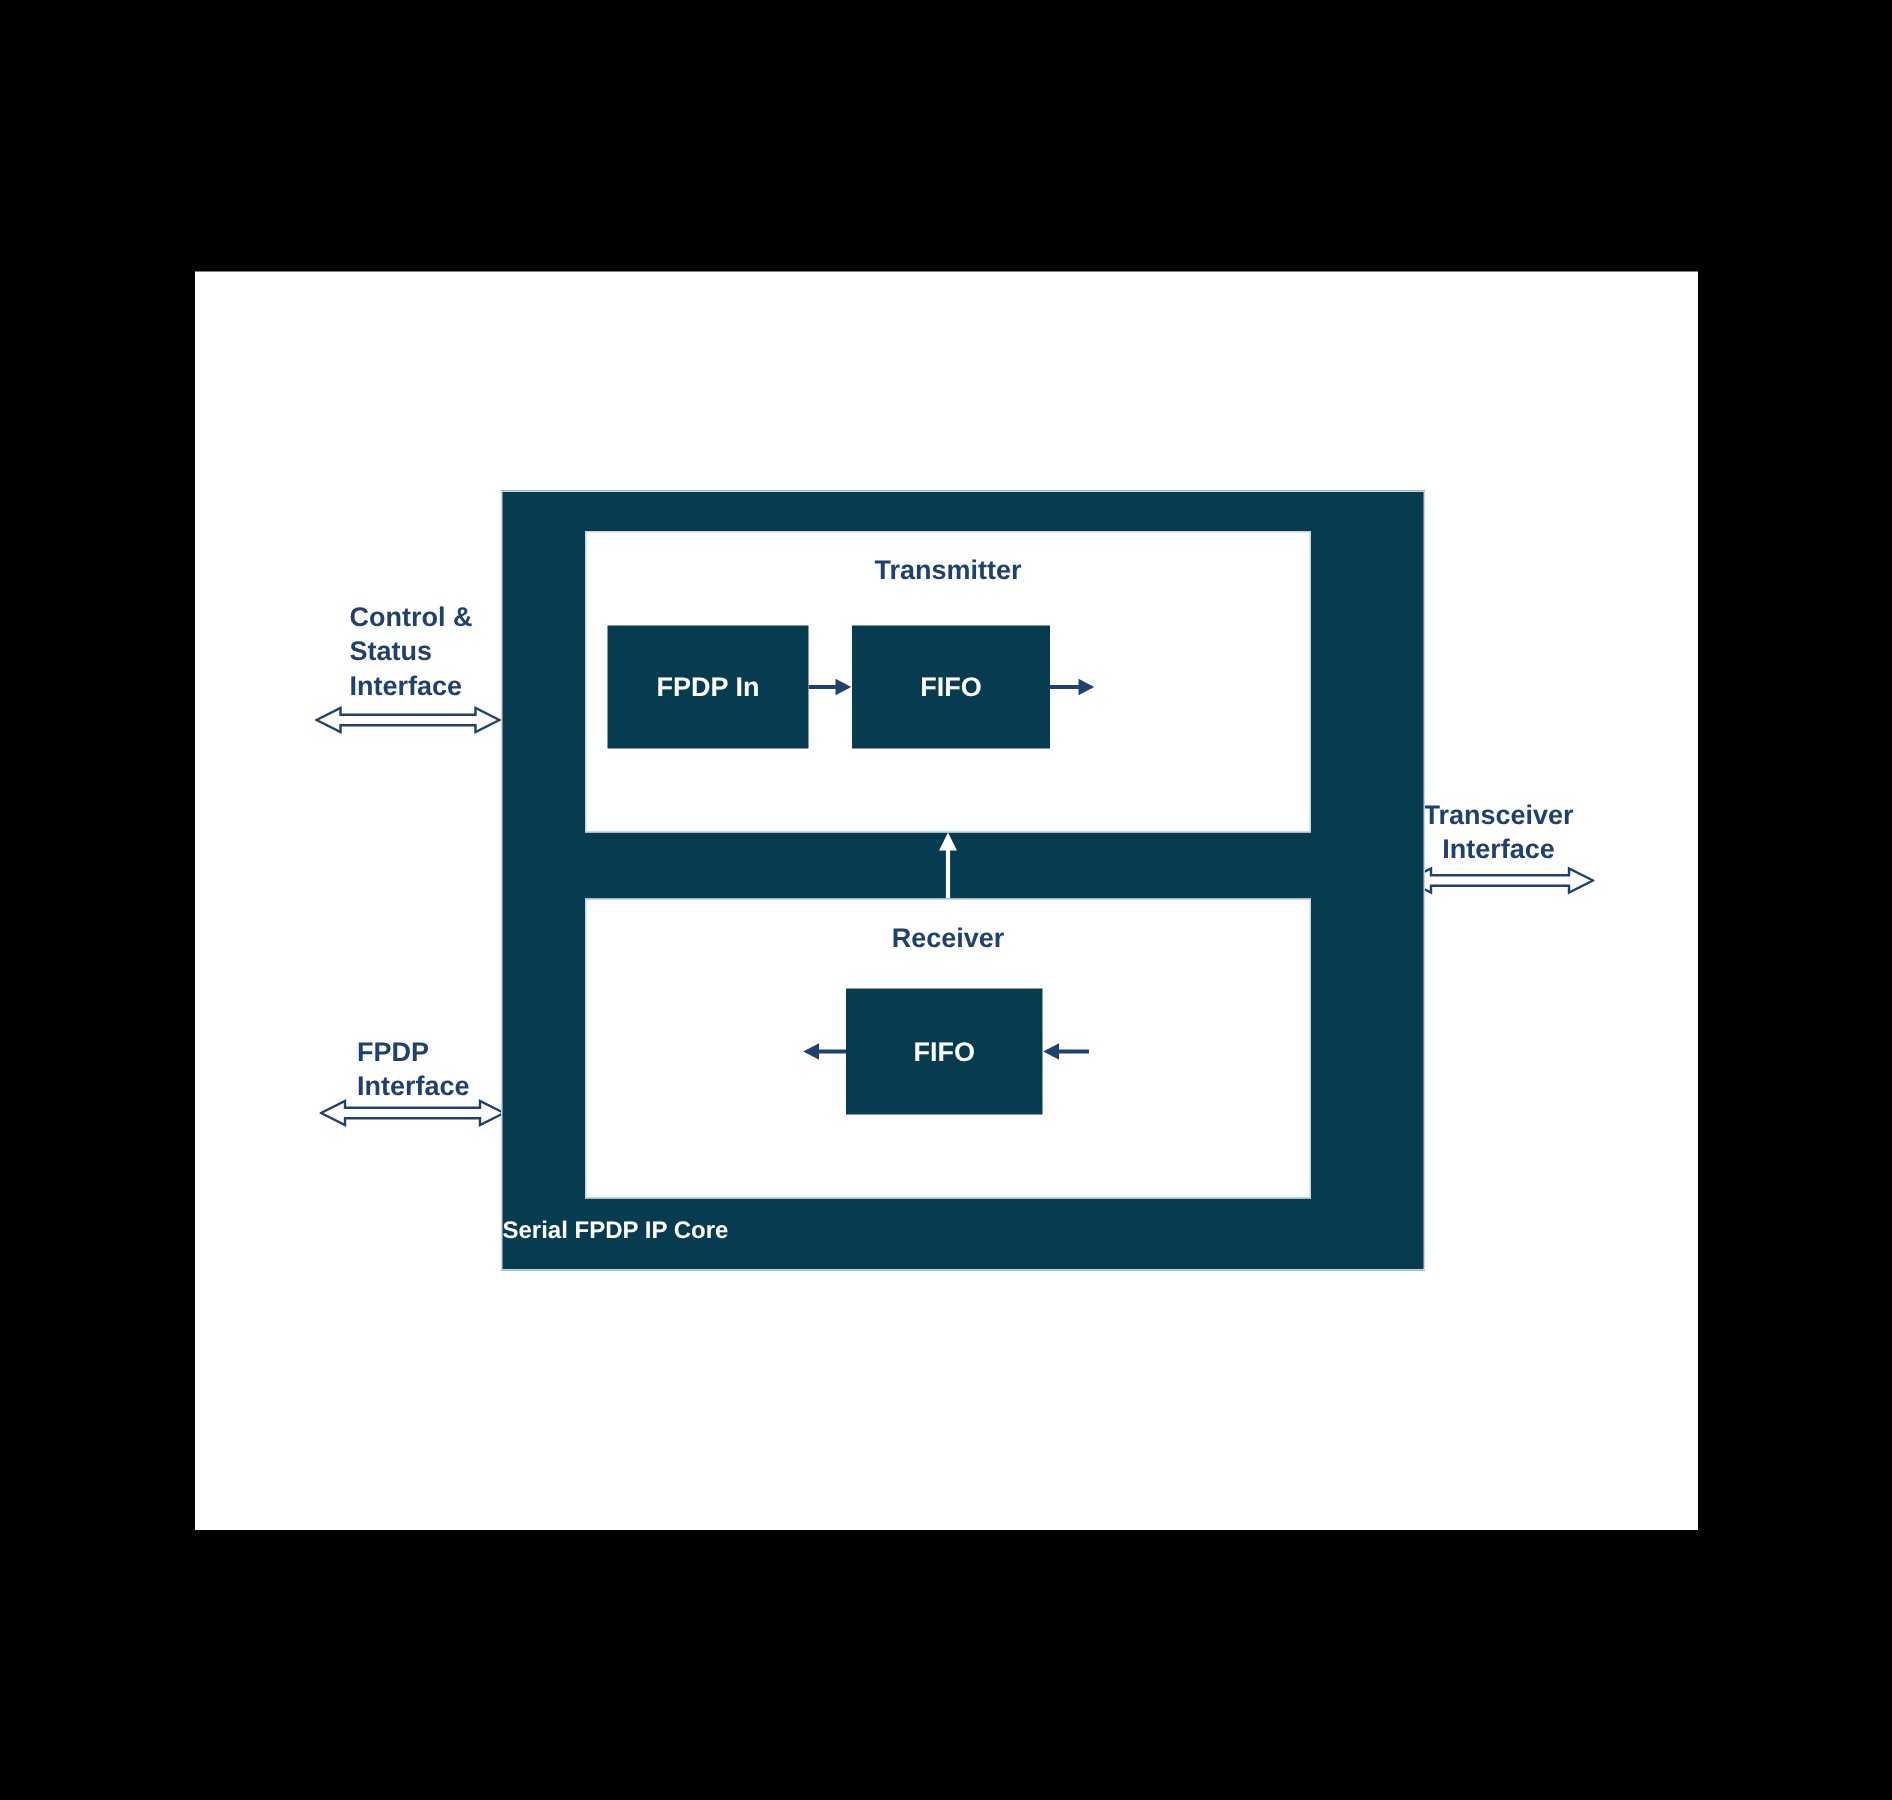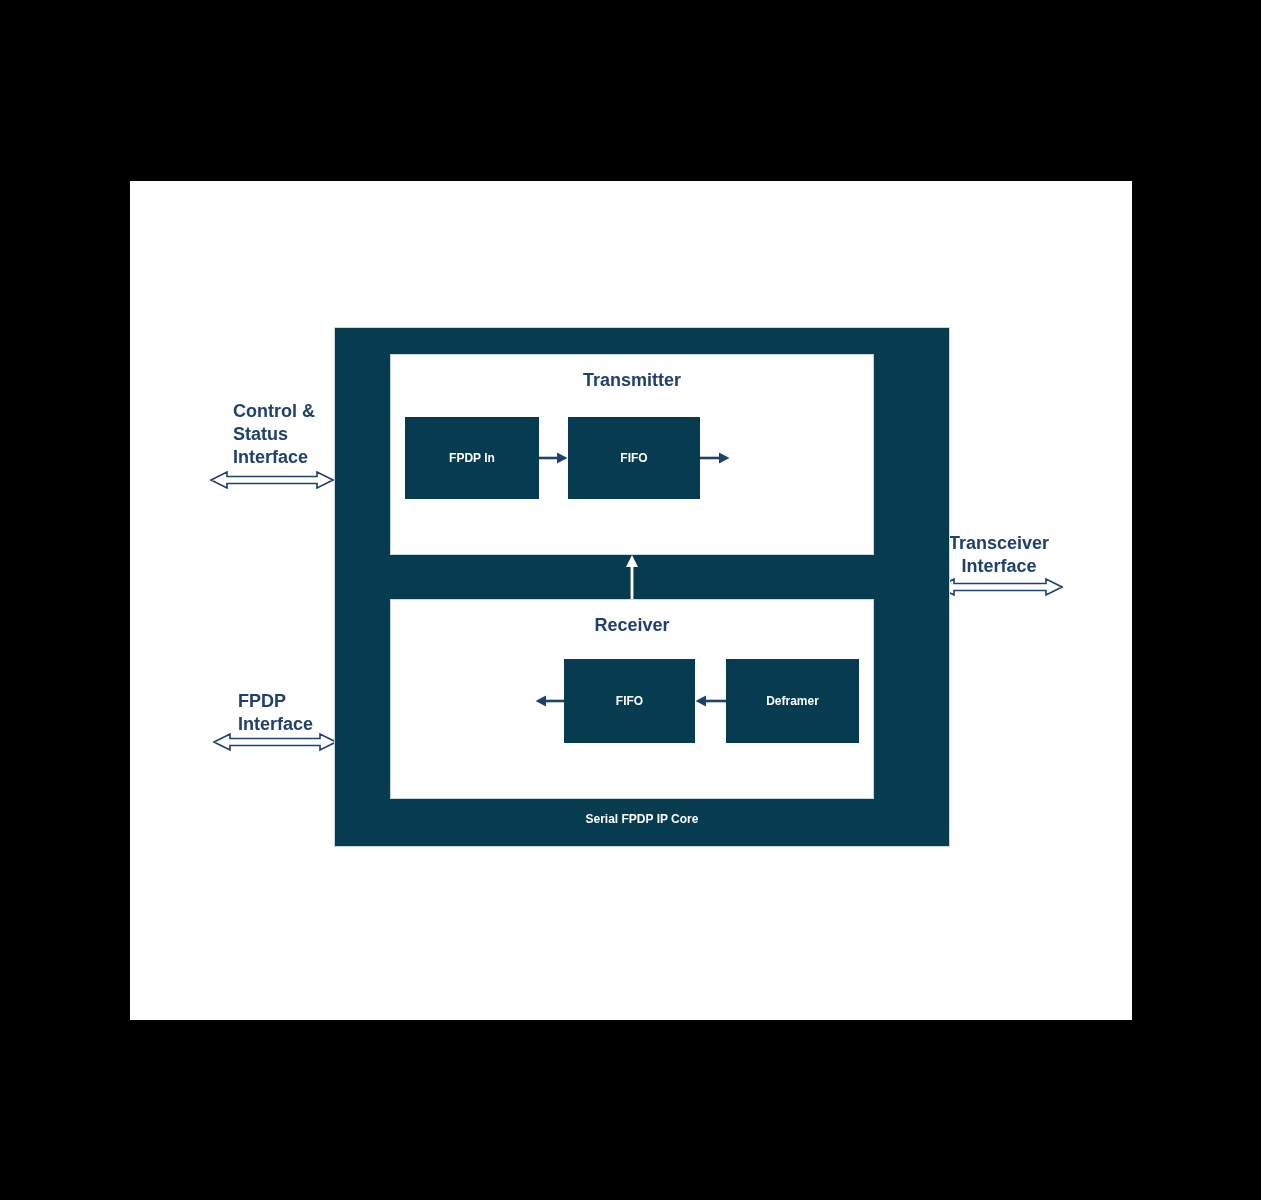--- a/index.html
+++ b/index.html
@@ -50,21 +50,21 @@
     top: 15px;
     text-align: center;
     font-size: 18px;
     font-weight: bold;
     color: #20406E;
   }
   .block {
     position: absolute;
     background: #073C50;
     color: #ffffff;
-    font-size: 12px;
+    font-size: 18px;
     font-weight: bold;
     display: flex;
     align-items: center;
     justify-content: center;
     text-align: center;
   }
   .tx .block { top: 62px; height: 82px; }
   .rx .block { top: 59px; height: 84px; }
   .blk-fpdp-in  { left: 14px;  width: 134px; }
   .blk-fifo-tx  { left: 177px; width: 132px; }
@@ -81,22 +81,22 @@
   .arr-rx-2 { left: 304px; }
   .up-arrow {
     position: absolute;
     left: 290px;
     top: 227px;
   }
   .core-title {
     position: absolute;
     left: 0; right: 0;
     top: 484px;
-    text-align: center;
-    font-size: 12px;
+    text-align: left;
+    font-size: 16px;
     font-weight: bold;
     color: #ffffff;
   }
   
   .ext-label {
     position: absolute;
     font-size: 18px;
     font-weight: bold;
     color: #20406E;
     line-height: 23px;
@@ -171,22 +171,19 @@
           <line x1="29" y1="7" x2="9" y2="7" stroke="#20406E" stroke-width="2.6"></line>
           <polygon points="11,1.5 0.5,7 11,12.5" fill="#20406E"></polygon>
         </svg>
         <div class="block blk-fifo-rx">
           <span>FIFO</span>
         </div>
         <svg class="flow-arrow arr-rx-2" width="31" height="14" viewBox="0 0 31 14">
           <line x1="31" y1="7" x2="9" y2="7" stroke="#20406E" stroke-width="2.6"></line>
           <polygon points="11,1.5 0.5,7 11,12.5" fill="#20406E"></polygon>
         </svg>
-        <div class="block blk-deframer">
-          <span>Deframer</span>
-        </div>
       </div>
 
       <div class="core-title">Serial FPDP IP Core</div>
     </div>
 
   </div>
 </div>
 
 </body></html>

